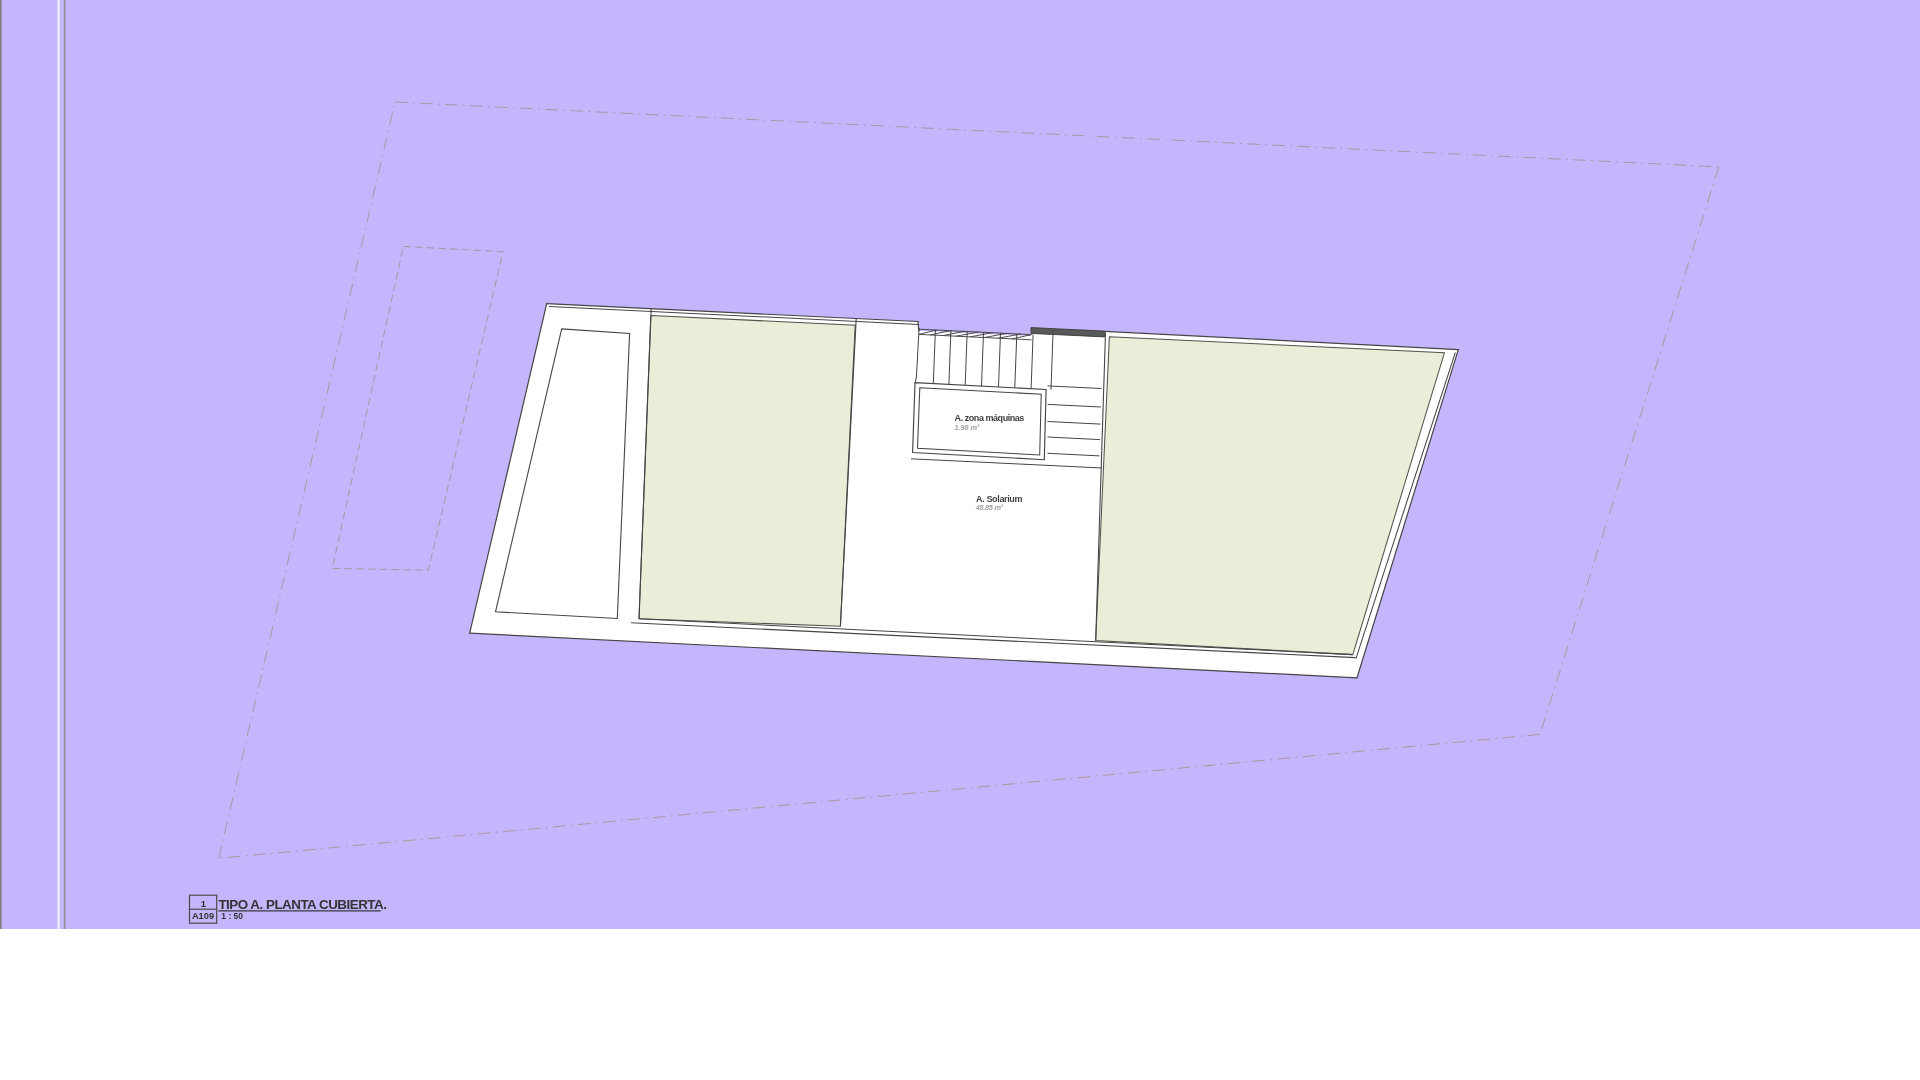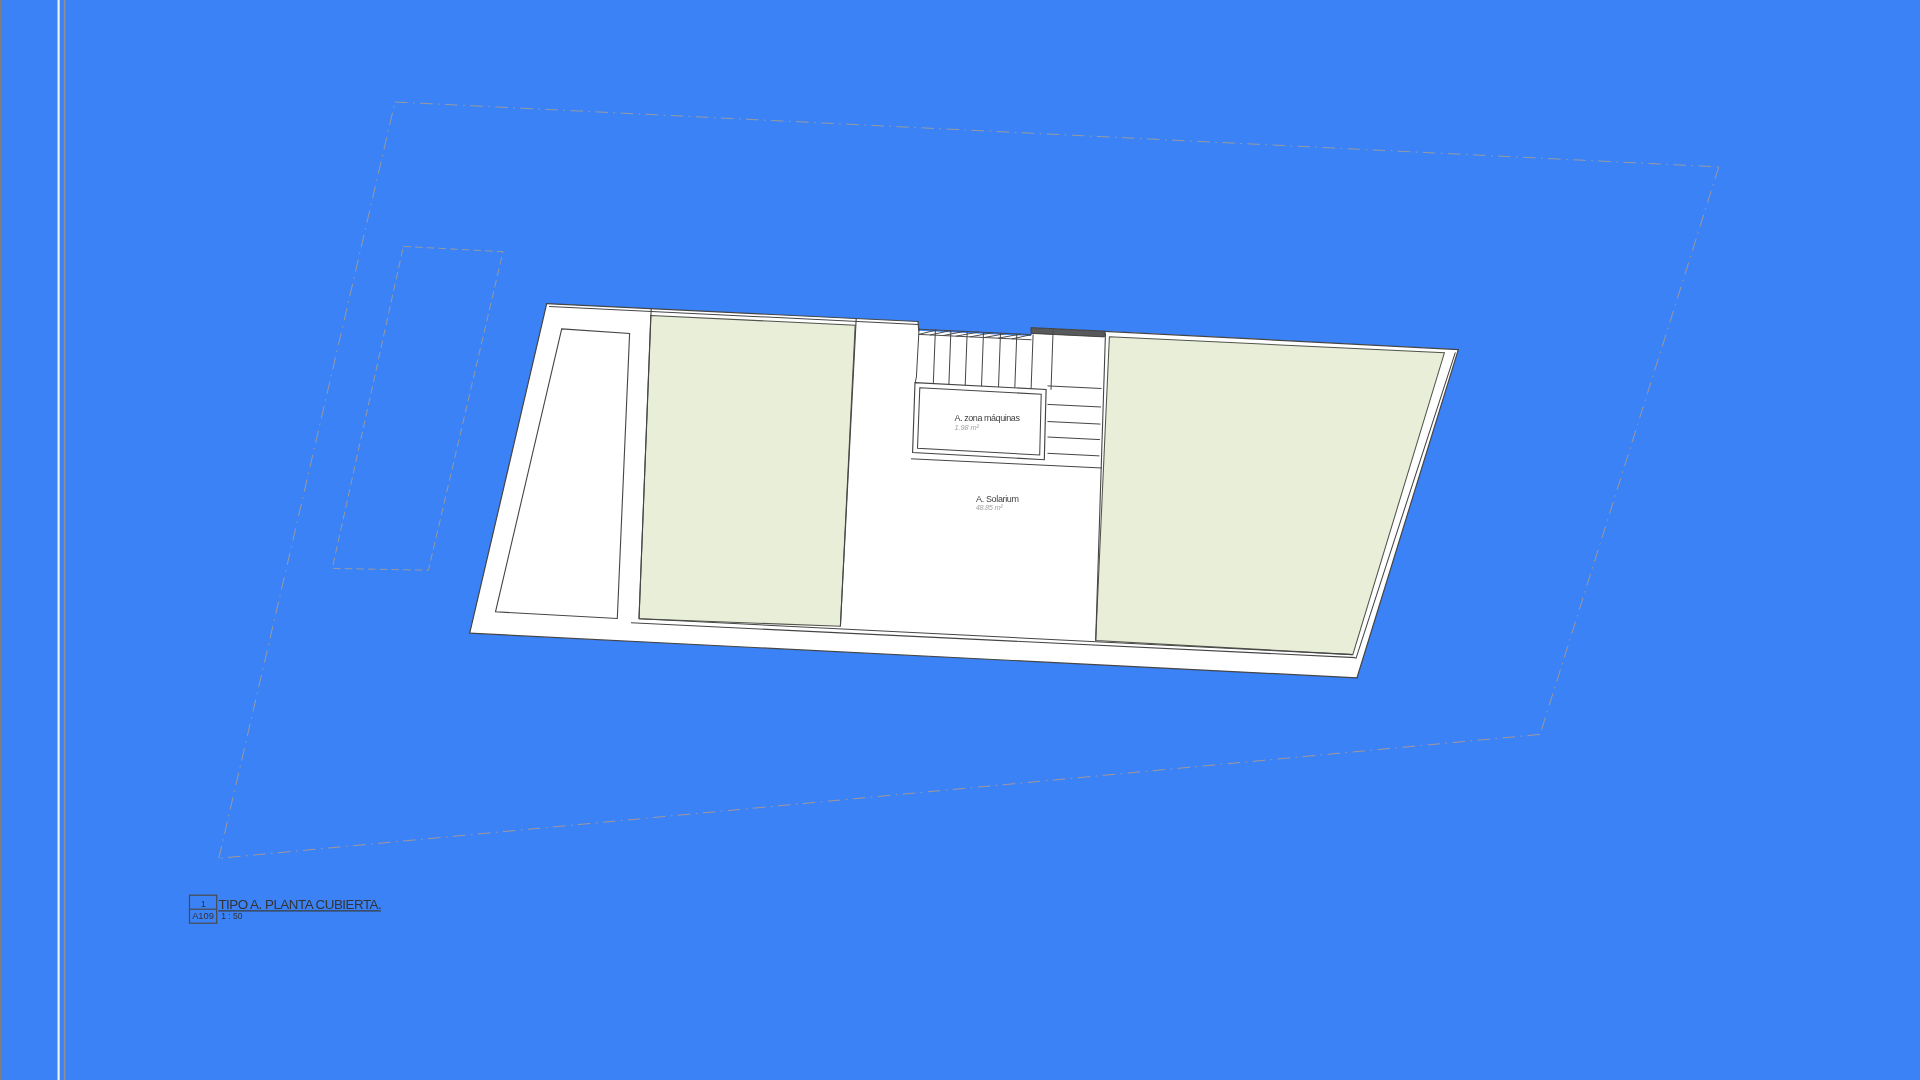--- a/index.html
+++ b/index.html
@@ -1,16 +1,16 @@
 <!DOCTYPE html>
 <html><head>
 <meta charset="utf-8">
 <style>
   html,body{margin:0;padding:0;background:#ffffff;}
-  #page{position:relative;width:1920px;height:1080px;background:#3b82f6;overflow:hidden;}
+  #page{position:relative;width:1920px;height:929px;background:#c4b5fd;overflow:hidden;font-weight:bold;}
   svg{position:absolute;left:0;top:0;}
   text{font-family:"Liberation Sans", sans-serif;}
 </style>
 </head>
 <body>
 <div id="page">
 <svg width="1920" height="1080" viewBox="0 0 1920 1080">
 
   <rect x="57.5" y="0" width="2.2" height="1080" fill="#f1f1f1"></rect>
   <line x1="0.8" y1="0" x2="0.8" y2="1080" stroke="#7f7f7f" stroke-width="1.6"></line>

